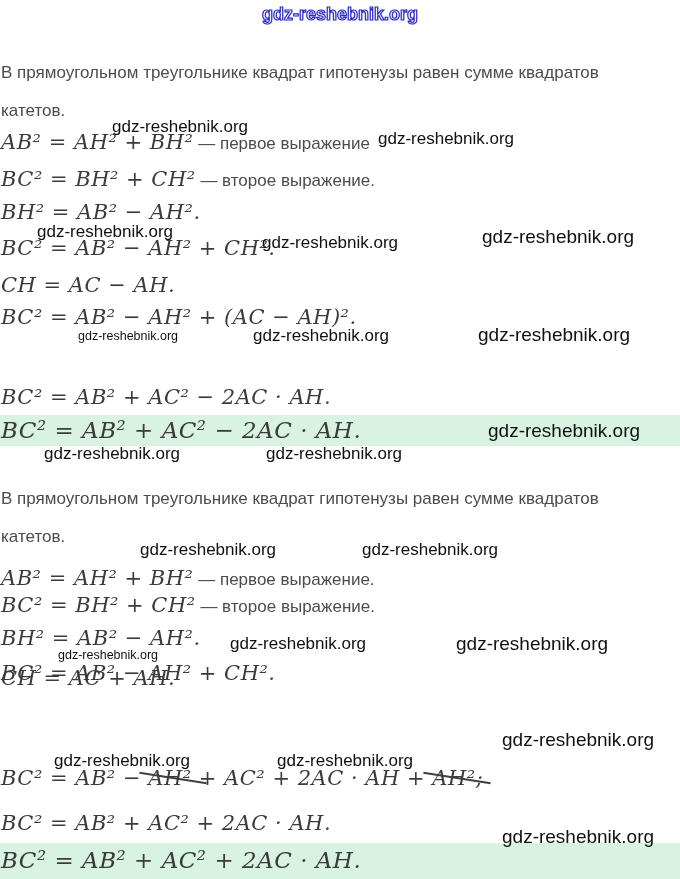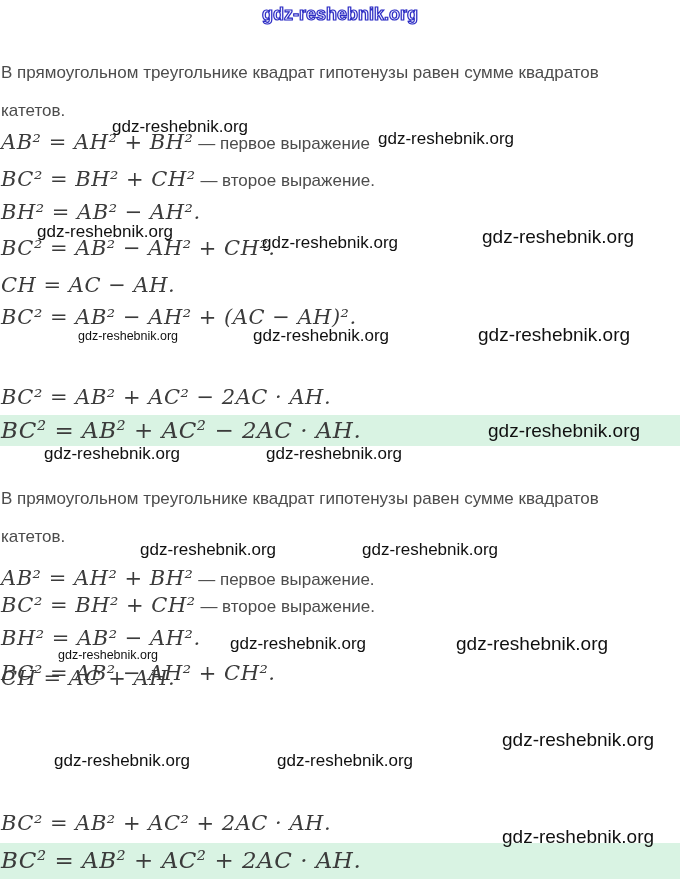--- a/index.html
+++ b/index.html
@@ -65,20 +65,23 @@
 
   <div class="math-line" style="top:566px;">
     <span>AB² = AH² + BH²</span><span class="note"> — первое выражение.</span>
   </div>
   <div class="math-line" style="top:593px;">
     <span>BC² = BH² + CH²</span><span class="note"> — второе выражение.</span>
   </div>
   <div class="math-line" style="top:626px;">BH² = AB² − AH².</div>
   <div class="math-line" style="top:661px;">BC² = AB² − AH² + CH².</div>
   <div class="math-line" style="top:666px;">CH = AC + AH.</div>
+  <div class="math-line" style="top:766px;">
+    <span>BC² = AB² − </span><span class="struck">AH²</span><span> + AC² + 2AC · AH + </span><span class="struck">AH²</span><span>;</span>
+  </div>
   <div class="math-line" style="top:811px;">BC² = AB² + AC² + 2AC · AH.</div>
 
   <div class="band" style="top:843px;height:36px;background:#d9f3e3;">
     <div class="math-line" style="top:4px;">BC² = AB² + AC² + 2AC · AH.</div>
   </div>
 
   <span class="wm" style="left:112px;top:117px;">gdz-reshebnik.org</span>
   <span class="wm" style="left:378px;top:129px;">gdz-reshebnik.org</span>
   <span class="wm" style="left:37px;top:222px;">gdz-reshebnik.org</span>
   <span class="wm" style="left:262px;top:233px;">gdz-reshebnik.org</span>

